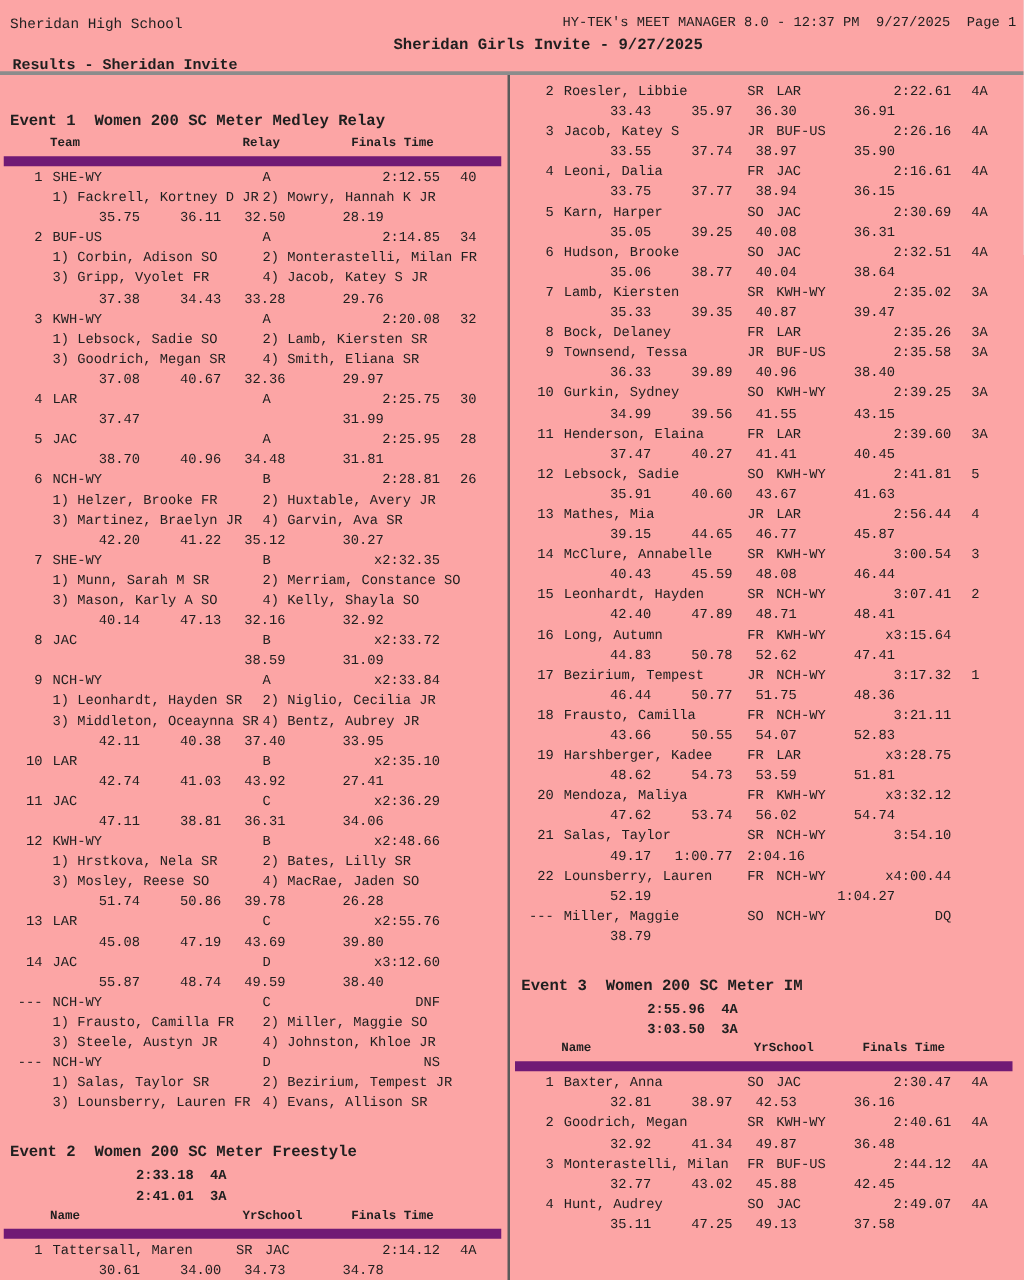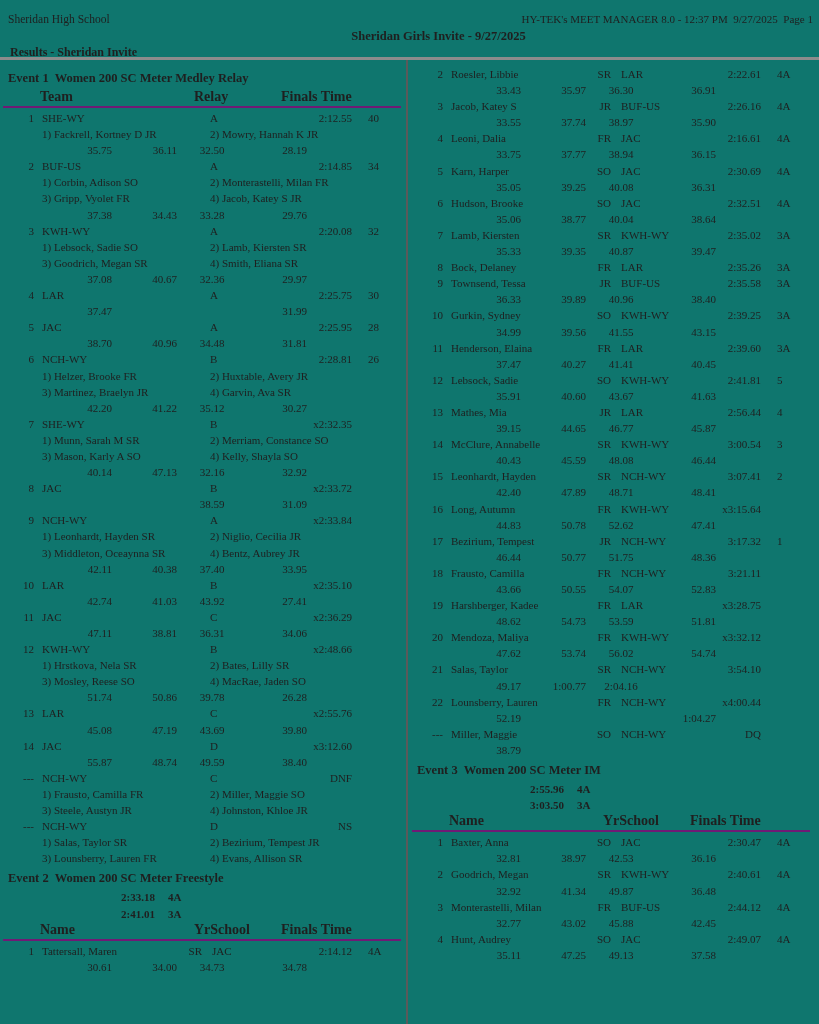--- a/index.html
+++ b/index.html
@@ -1,30 +1,30 @@
 <!DOCTYPE html>
 <html><head>
 <meta charset="utf-8">
 <style>
   html,body{margin:0;padding:0;background:#e8e8e8;}
-  .page{position:relative;width:819px;height:1024px;background:#0f766e;color:#1f1f1f;
-        font-family:Liberation Serif, serif;overflow:hidden;}
+  .page{position:relative;width:819px;height:1024px;background:#fca5a5;color:#1f1f1f;
+        font-family:Liberation Mono, monospace;overflow:hidden;}
   .hdr-school{position:absolute;left:8px;top:13px;font-size:11.5px;}
   .hdr-manager{position:absolute;right:6px;top:13px;font-size:11px;white-space:pre;}
   .hdr-title{position:absolute;left:0;top:29px;width:100%;text-align:center;font-weight:bold;font-size:12.5px;margin-left:29px;}
   .hdr-subtitle{position:absolute;left:0;top:45px;width:100%;text-align:left;font-weight:bold;font-size:12px;margin-left:10px;}
   .toprule{position:absolute;left:0;top:57px;width:819px;height:3px;background:#8c8c8c;}
   .divider{position:absolute;left:406px;top:60px;width:2px;height:964px;background:#5a5a5a;}
   .col{position:absolute;top:66px;width:404px;}
   .col-left{left:0;}
   .col-right{left:409px;}
-  .evtitle{position:relative;height:21px;line-height:21px;margin-top:2px;padding-left:8px;
+  .evtitle{position:relative;height:21px;line-height:21px;margin-top:21px;padding-left:8px;
            font-weight:bold;font-size:12.5px;white-space:pre;}
-  .headrow{position:relative;height:17px;line-height:15px;font-weight:bold;font-size:14px;
-           border-bottom:2px solid #701a75;margin:0 3px 2px 3px;}
+  .headrow{position:relative;height:17px;line-height:15px;font-weight:bold;font-size:10px;
+           border-bottom:8px solid #701a75;margin:0 3px 2px 3px;}
   .row{position:relative;height:16.1px;line-height:16.1px;font-size:11px;}
   .row span, .headrow span, .evtitle span{white-space:pre;}
   .row span{position:absolute;top:0;}
   .headrow span{position:absolute;top:0;}
   .h1{left:37px;} .h2{left:191px;} .h3{left:278px;}
   .c-place{left:0;width:34px;text-align:right;}
   .c-nm{left:42px;}
   .c-rel{left:210px;}
   .c-yr{left:168px;width:34px;text-align:right;}
   .c-sch{left:212px;}

